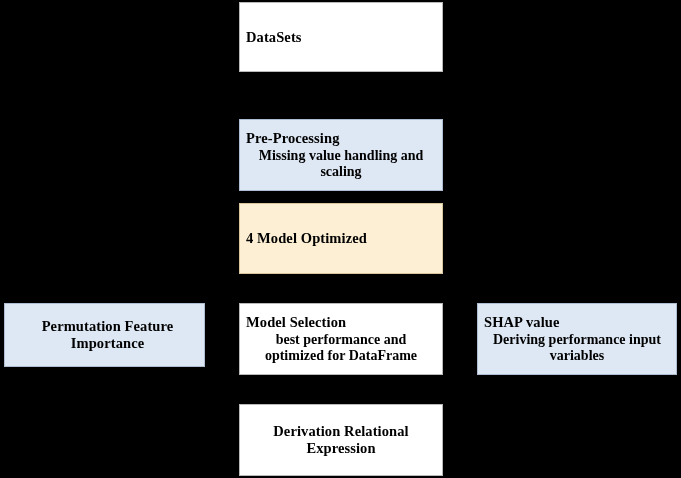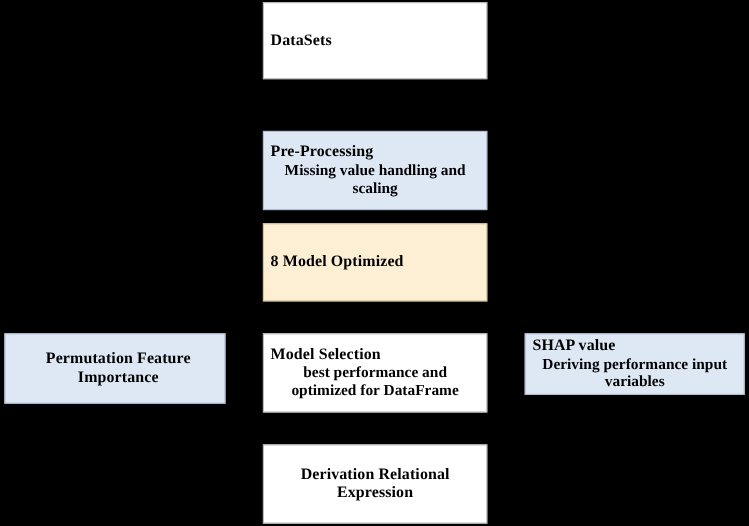--- a/index.html
+++ b/index.html
@@ -64,39 +64,39 @@
 
   
   #node-datasets        { left: 239px; top: 2px;   width: 204px; height: 70px; }
   #node-preprocessing   { left: 239px; top: 102px; width: 204px; height: 72px; margin-top: 17px; }
   #node-model-optimized { left: 239px; top: 203px; width: 204px; height: 71px; }
   #node-model-selection { left: 239px; top: 303px; width: 204px; height: 72px; }
   #node-derivation      { left: 239px; top: 404px; width: 204px; height: 72px; }
 
   
   #node-permutation     { left: 4px;   top: 303px; width: 201px; height: 64px; padding-left: 12px; }
-  #node-shap            { left: 477px; top: 303px; width: 200px; height: 56px; }
+  #node-shap            { left: 477px; top: 303px; width: 200px; height: 72px; }
 </style>
 </head>
 <body>
 
 <div id="canvas">
 
   <div class="node white" id="node-datasets">
     <div class="node-title">DataSets</div>
 
   </div>
 
   <div class="node blue" id="node-preprocessing">
     <div class="node-title">Pre-Processing</div>
     <div class="node-sub">Missing value handling and scaling</div>
   </div>
 
   <div class="node cream" id="node-model-optimized">
-    <div class="node-title">8 Model Optimized</div>
+    <div class="node-title">4 Model Optimized</div>
   </div>
 
   <div class="node white" id="node-model-selection">
     <div class="node-title">Model Selection</div>
     <div class="node-sub">best performance and optimized for DataFrame</div>
   </div>
 
   <div class="node white" id="node-derivation">
     <div class="node-title">Derivation Relational Expression</div>
 

